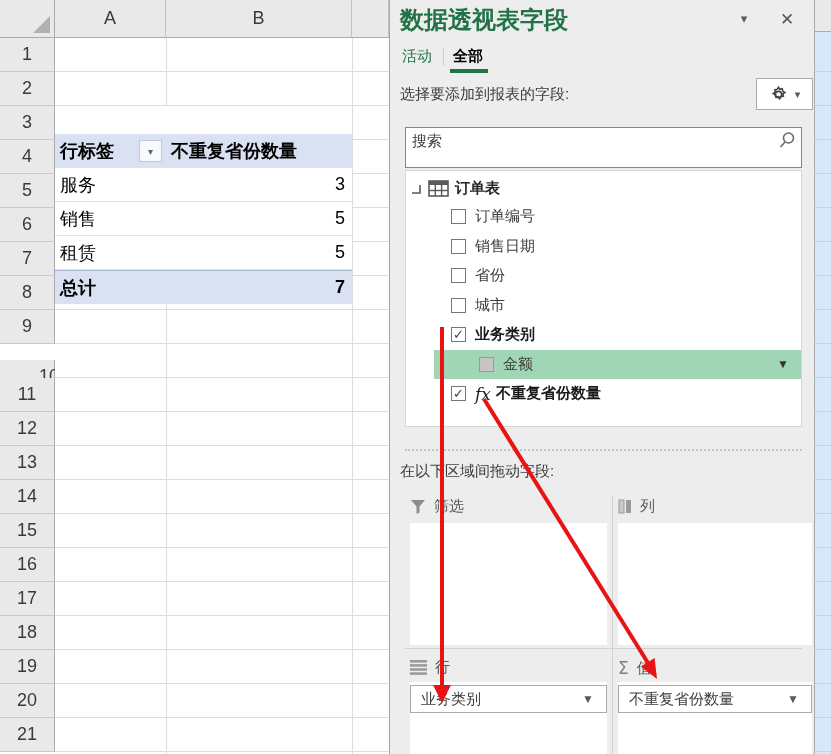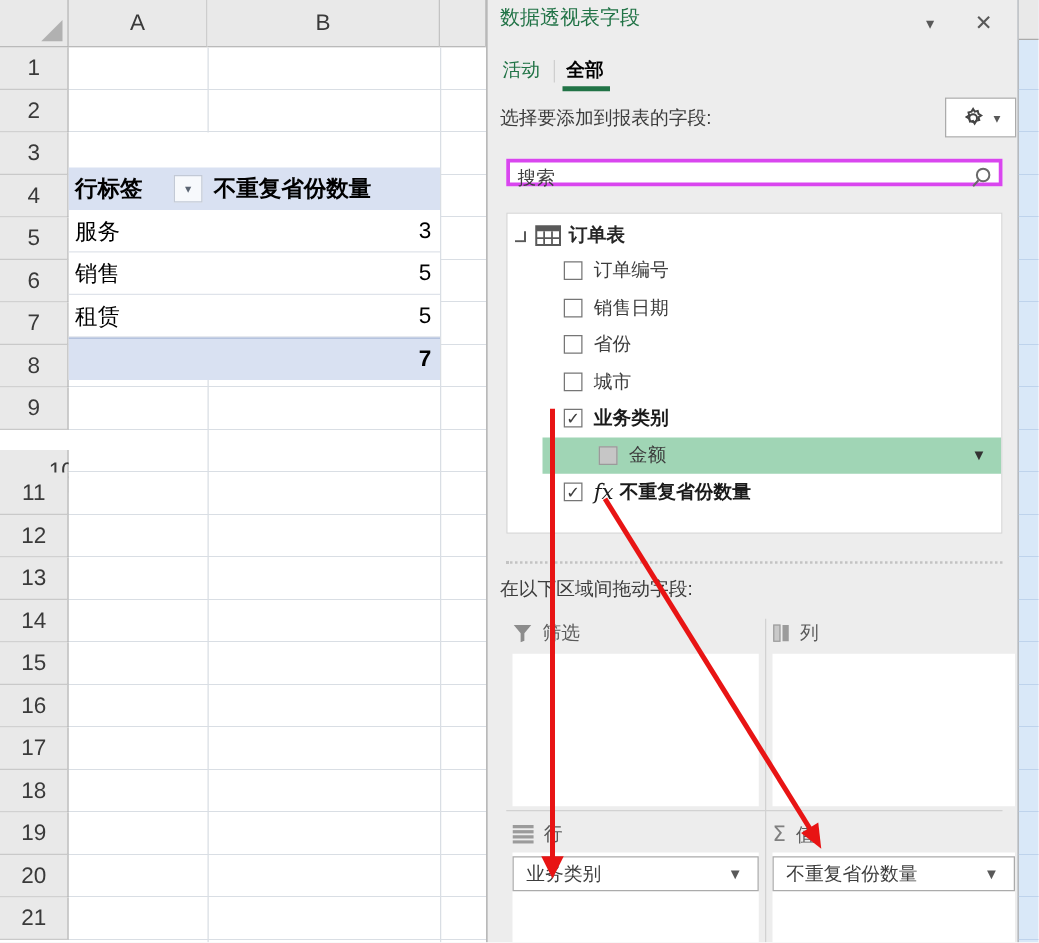--- a/index.html
+++ b/index.html
@@ -19,29 +19,29 @@
   .prow.hdr{background:#d9e1f2;font-weight:bold;margin-top:28px;}
   .prow.data{border-bottom:1px solid #dfe3ea;}
   .prow.total{background:#d9e1f2;font-weight:bold;border-top:1px solid #a9b9d8;}
   .plabel{padding-left:5px;flex:0 0 106px;}
   .pvalue{flex:1;text-align:right;padding-right:7px;}
   .vhdr{flex:1;padding-left:5px;font-weight:bold;}
   .filterbtn{position:absolute;left:84px;top:6px;width:23px;height:22px;background:#f7f9fc;border:1px solid #c2c9d6;box-sizing:border-box;display:flex;align-items:center;justify-content:center;color:#5a6472;font-size:10px;}
   
   #pane{position:absolute;left:389px;top:0;width:425px;height:754px;background:#ededed;border-left:1px solid #a6a6a6;box-sizing:border-box;}
   #pane .abs{position:absolute;}
-  #paneTitle{left:10px;top:4px;font-size:16px;color:#1e7145;}
+  #paneTitle{left:10px;top:4px;font-size:24px;color:#1e7145;font-weight:bold;}
   .winbtn{color:#595959;font-size:15px;width:22px;text-align:center;cursor:default;}
   #tabActive{left:12px;top:47px;color:#217346;}
   #tabDivider{left:53px;top:48px;width:1px;height:18px;background:#cfcfcf;}
   #tabAll{left:63px;top:47px;font-weight:bold;color:#000000;}
   #tabUnderline{left:60px;top:69px;width:38px;height:4px;background:#217346;}
   #chooseLabel{left:10px;top:85px;color:#3c3c3c;}
   #gearBtn{left:366px;top:78px;width:57px;height:32px;background:#fff;border:1px solid #ababab;box-sizing:border-box;display:flex;align-items:center;justify-content:center;gap:7px;color:#444;}
-  #searchBox{left:15px;top:127px;width:397px;height:22px;background:#fff;border:3px solid #d946ef;box-sizing:border-box;}
+  #searchBox{left:15px;top:127px;width:397px;height:41px;background:#fff;border:1px solid #d946ef;box-sizing:border-box;}
   #searchBox input{position:absolute;left:4px;top:1px;width:360px;height:21px;border:none;outline:none;font-size:15px;font-family:inherit;color:#3f3f3f;background:transparent;}
   #searchBox input::placeholder{color:#3f3f3f;opacity:1;}
   #searchIcon{position:absolute;right:5px;top:3px;}
   #fieldList{left:15px;top:170px;width:397px;height:257px;background:#fff;border:1px solid #d6d6d6;box-sizing:border-box;overflow:hidden;}
   .tblrow{position:relative;height:27px;display:flex;align-items:center;padding-top:4px;}
   .expand{margin-left:5px;}
   .tblicon{margin-left:6px;}
   .tblname{margin-left:6px;font-weight:bold;color:#262626;}
   .frow{position:relative;height:29.5px;display:flex;align-items:center;padding-left:45px;box-sizing:border-box;color:#3c3c3c;}
   .frow.green{background:#a0d5b5;}
@@ -124,20 +124,21 @@
             <div class="prow data">
               <span class="plabel">销售</span>
               <span class="pvalue">5</span>
             </div>
             <div class="prow data">
               <span class="plabel">租赁</span>
               <span class="pvalue">5</span>
             </div>
           </div>
         <div class="prow total" style="background: rgb(217, 225, 242);">
+          <span class="plabel">总计</span>
           <span class="pvalue">7</span>
         </div>
       </div>
     </div>
   </div>
 
   <div id="pane">
     <div class="abs" id="paneTitle" style="color: rgb(33, 115, 70);">数据透视表字段</div>
     <div class="abs winbtn" style="left:343px;top:11px;font-size:13px;">▾</div>
     <div class="abs winbtn" style="left:386px;top:9px;font-size:17px;">✕</div>

